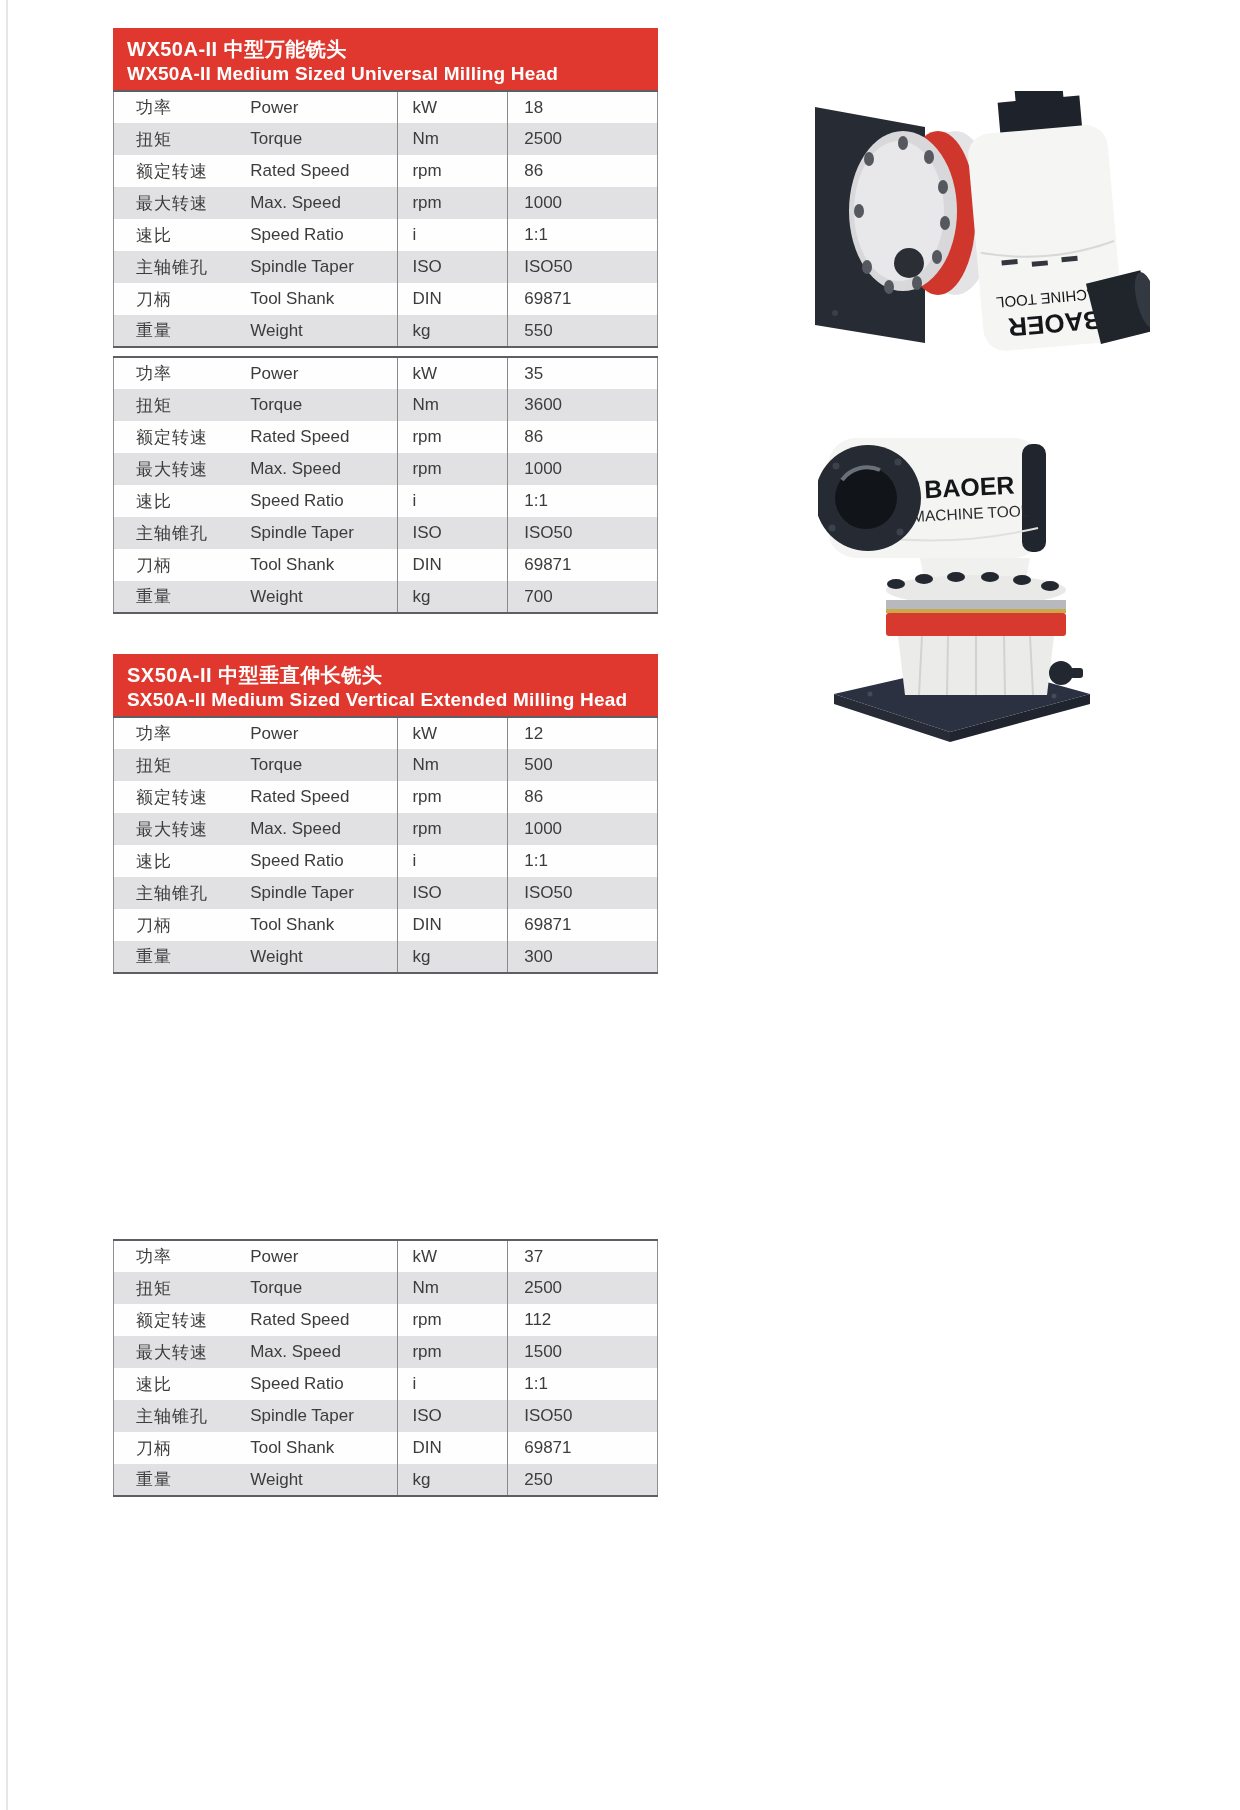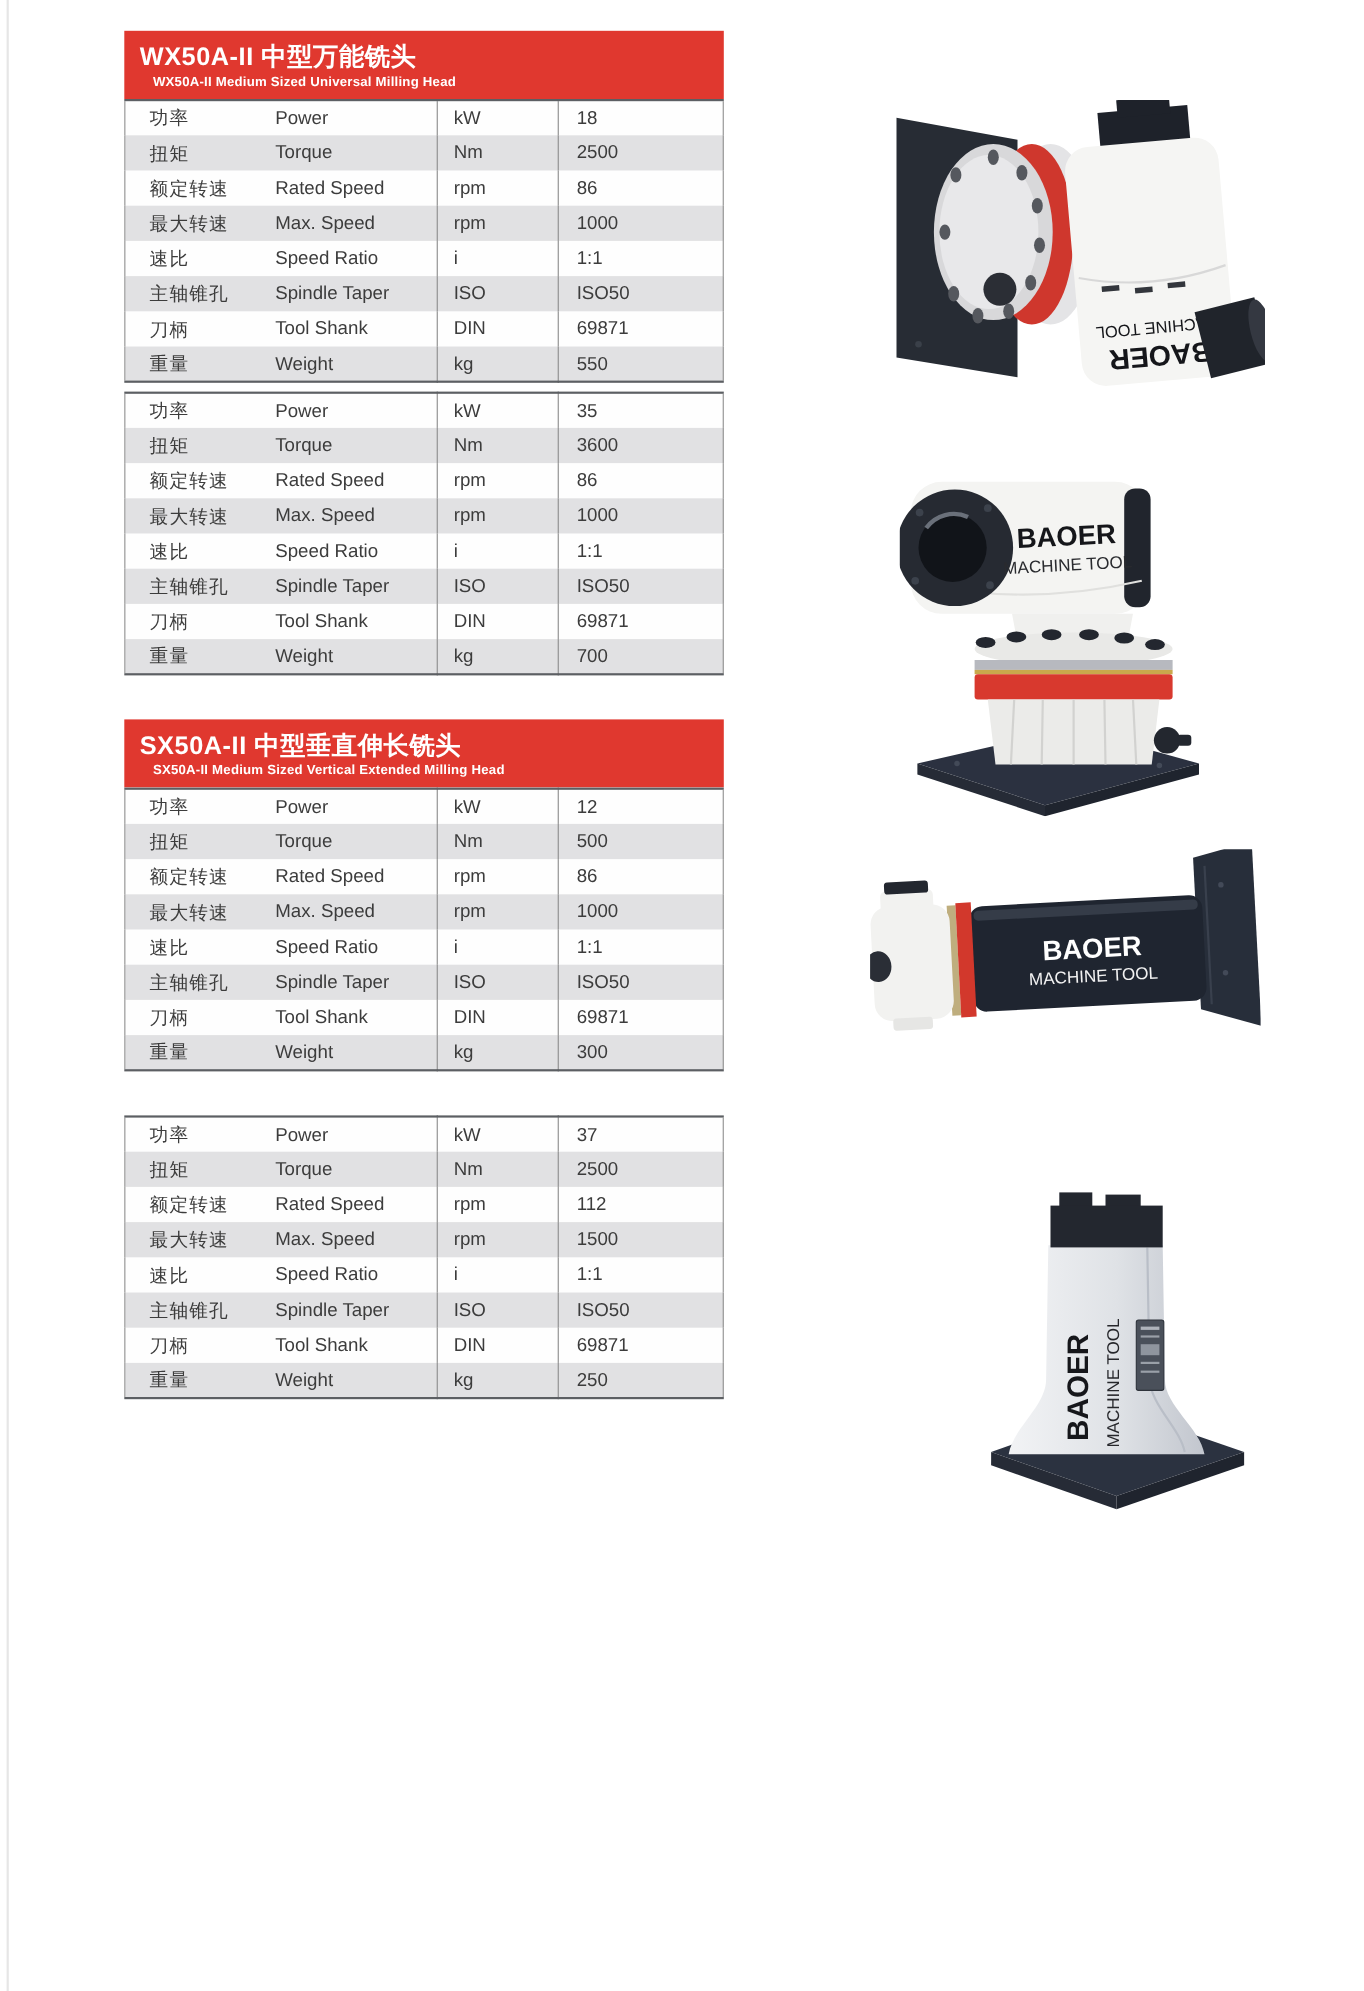--- a/index.html
+++ b/index.html
@@ -6,26 +6,26 @@
   html,body { background:#ffffff; }
   body {
     width:1240px; height:1810px; position:relative; overflow:hidden;
     font-family:"Liberation Sans", sans-serif; color:#3a3a3a;
   }
   .page-edge { position:absolute; left:6px; top:0; width:2px; height:100%; background:#e6e6e6; }
 
   .product { display:flex; margin-left:113px; position:relative; }
   .mt-first { margin-top:28px; }
   .mt-a { margin-top:8px; }
-  .mt-b { margin-top:40px; }
+  .mt-b { margin-top:40px;flex-direction:column; }
 
   .spec { width:545px; flex:0 0 545px; }
   .banner { background:#e0382f; color:#ffffff; height:62px; padding:9px 10px 0 14px; }
-  .banner h2 { font-size:23px; font-weight:bold; letter-spacing:0.5px; line-height:1.25; }
-  .banner p  { font-size:12px; font-weight:bold; margin-top:1px; letter-spacing:0.2px;margin-left:12px; }
+  .banner h2 { font-size:20px; font-weight:bold; letter-spacing:0.5px; line-height:1.25; }
+  .banner p  { font-size:19px; font-weight:bold; margin-top:1px; letter-spacing:0.2px; }
 
   table.spec-table {
     width:100%; border-collapse:collapse; background:#fefefe;
     border-left:1px solid #8f8f8f; border-right:1px solid #8f8f8f;
     border-top:2px solid #5c5f63; border-bottom:2px solid #5c5f63;
   }
   table.spec-table tr { height:32px; }
   table.spec-table tr:nth-child(even) { background:#e1e1e3; }
   table.spec-table td { vertical-align:middle; font-size:17px; color:#3c3c3c; }
   td.col-cn    { width:137px; padding-left:22px; font-size:17.5px; color:#333; letter-spacing:1px; }

